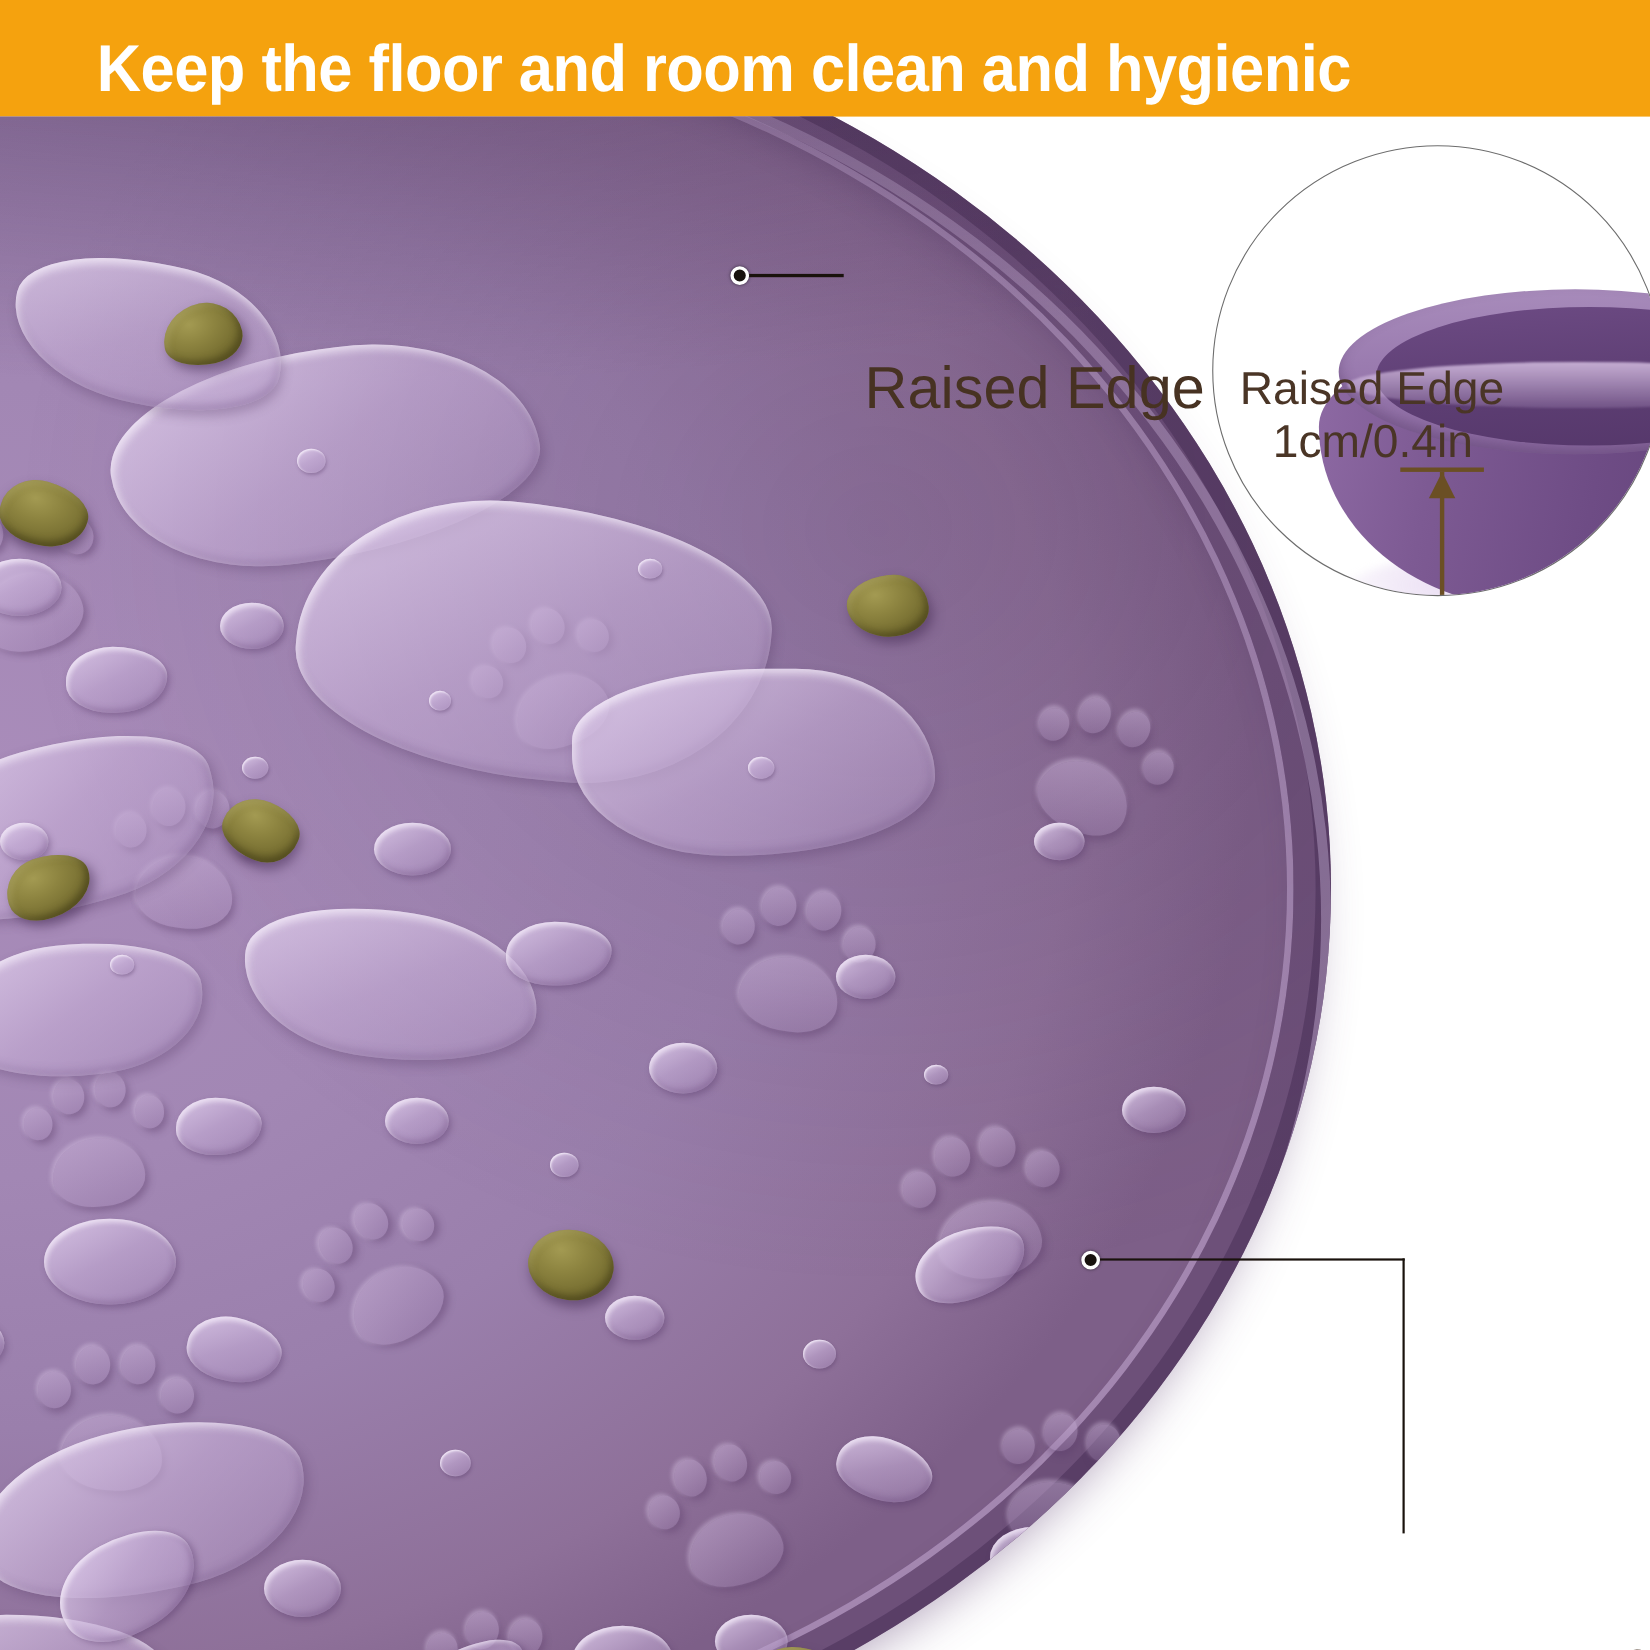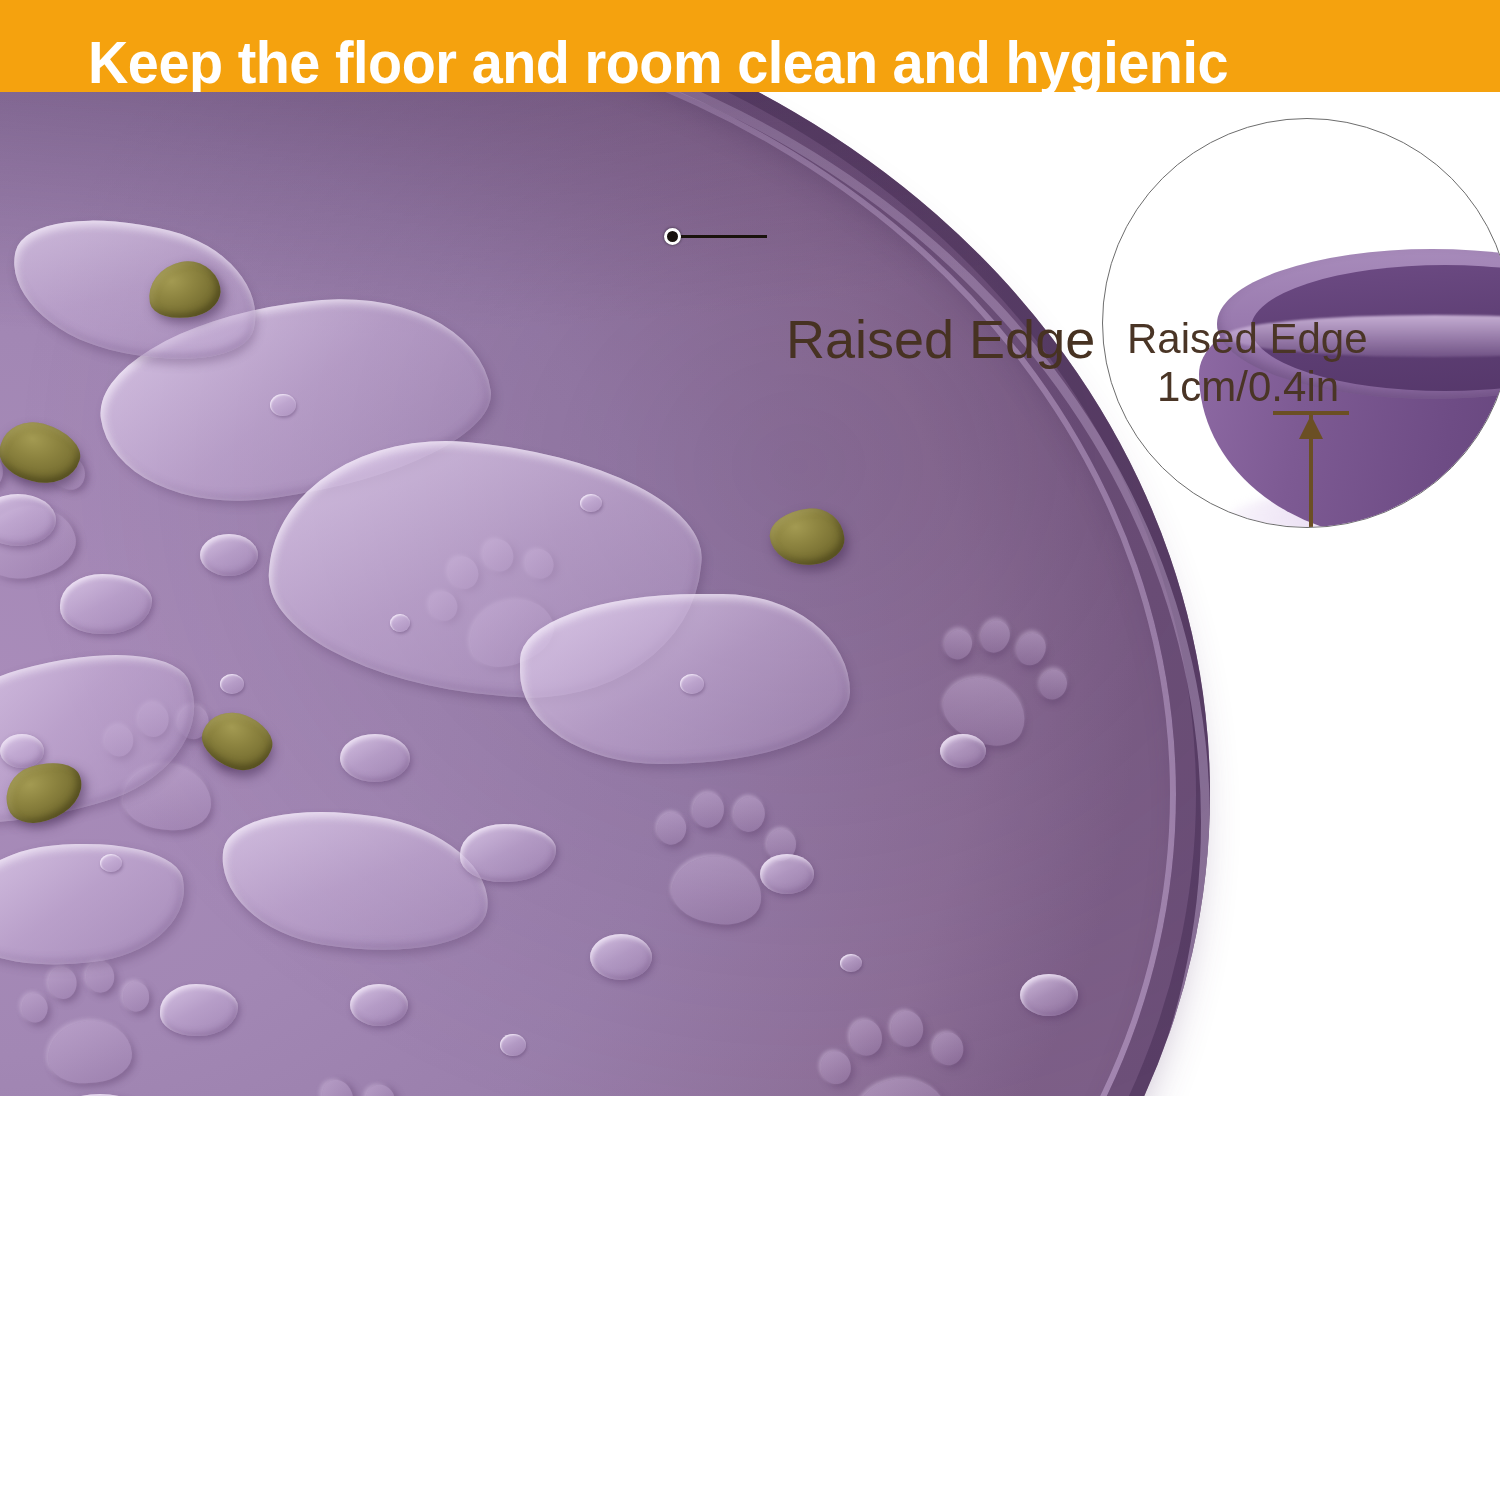--- a/index.html
+++ b/index.html
@@ -15,21 +15,21 @@
   }
   .banner-text{
     color:#ffffff; font-weight:bold; font-size:60px; letter-spacing:-0.5px;
     margin-left:88px; white-space:nowrap;
     transform:scaleX(0.93); transform-origin:left center;
     font-family:"Liberation Sans", sans-serif;
   }
 
   
   .photo{
-    position:absolute; left:0; top:92px; width:1500px; height:1004px;
+    position:absolute; left:0; top:106px; width:1500px; height:1394px;
     background:#ffffff; overflow:hidden;
   }
 
   
   .mat{
     position:absolute;
     left:-660px; top:-118px;
     width:1870px; height:1640px;
     border-radius:50%;
     background:

